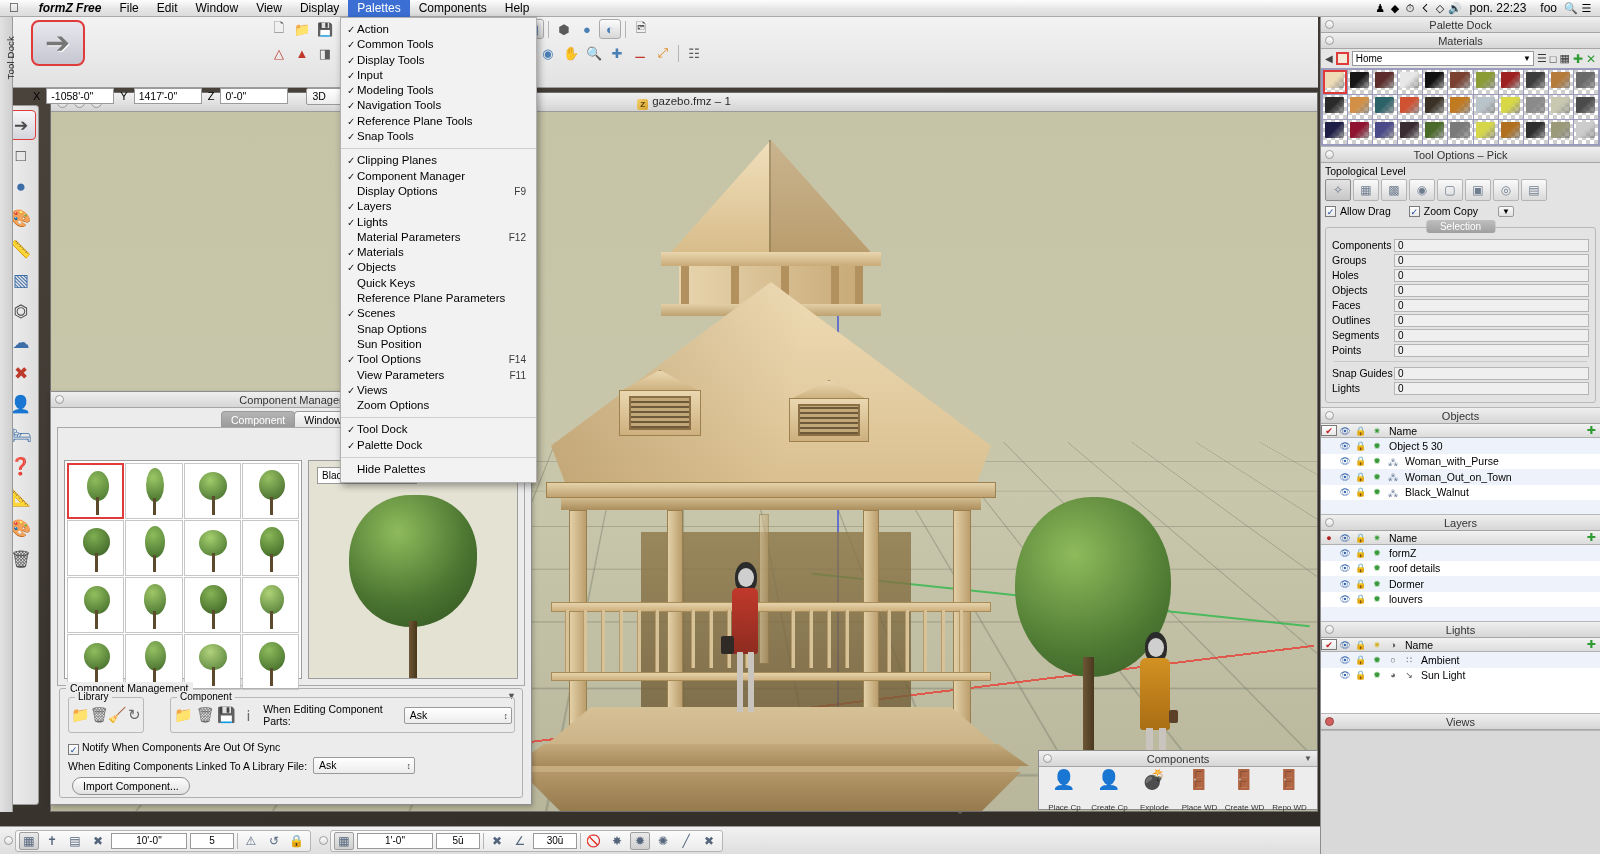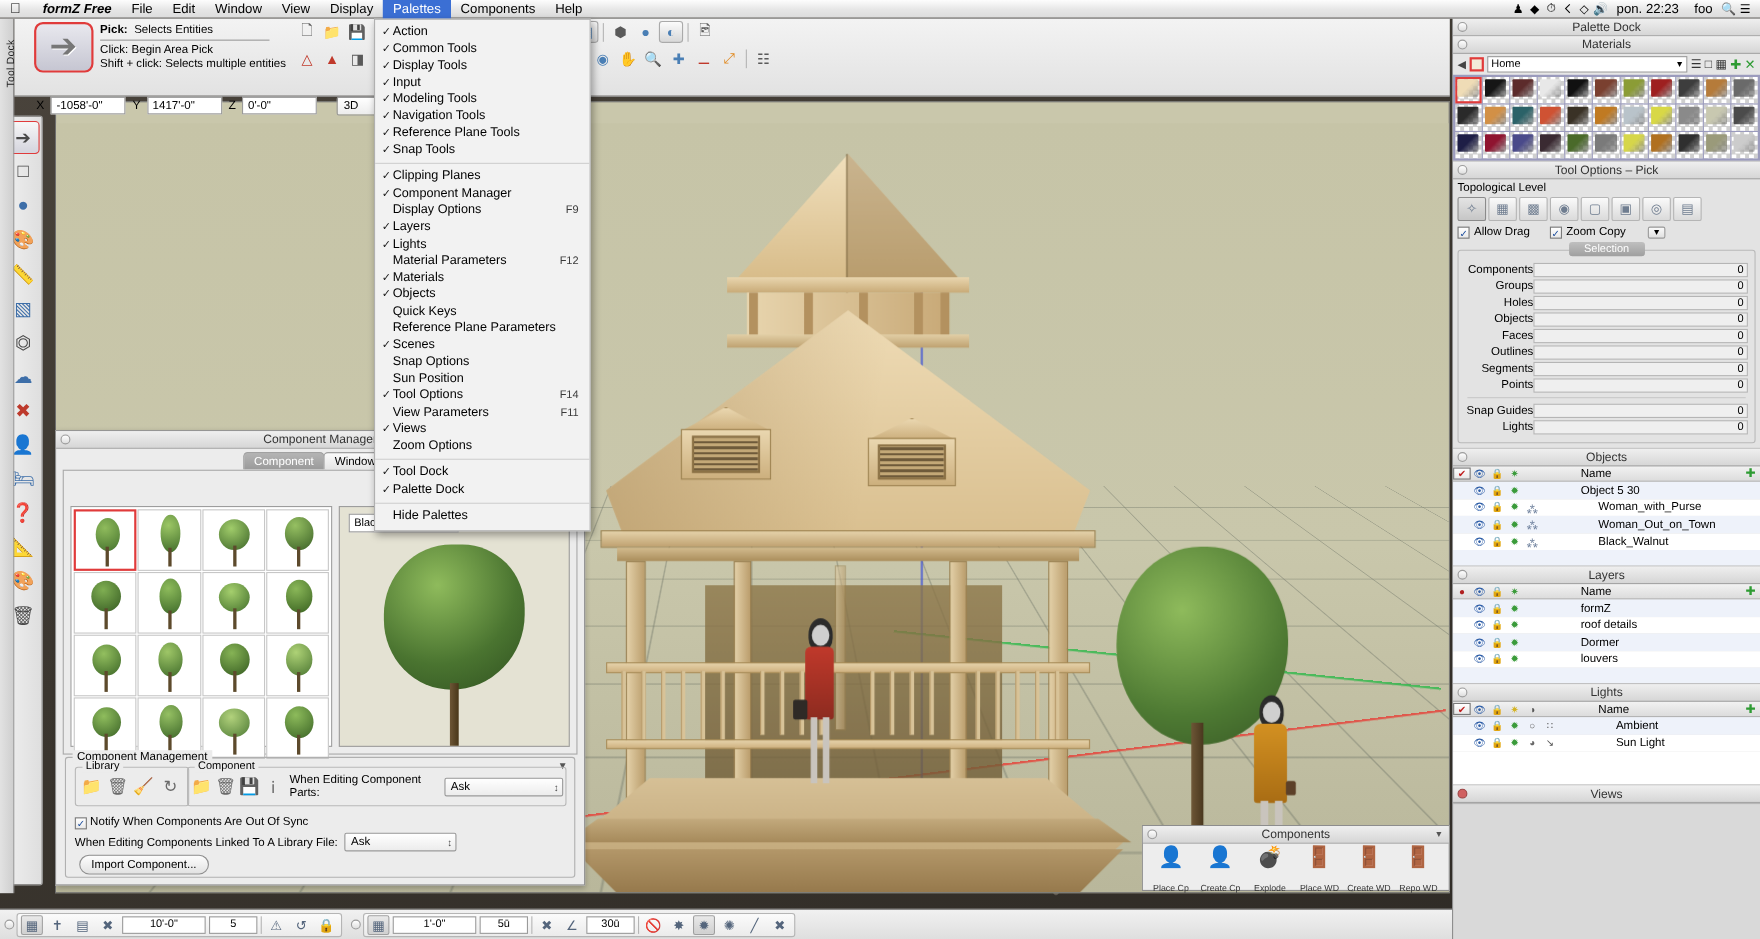--- a/index.html
+++ b/index.html
@@ -253,40 +253,40 @@
       repeating-conic-gradient(#fff 0 25%, #cfcfcf 0 50%) 0 0/8px 8px; }
   .sw i { position: absolute; left: 2px; top: 2px; right: 3px; bottom: 6px; display: block;
       border-radius: 1px; }
   .sw.sel { outline: 2px solid #e03b3b; outline-offset: -2px; z-index: 2; }
 
   .toolopt { padding: 2px 4px 4px 4px; background: #e3e3e3; }
   .topo { display: flex; gap: 2px; padding: 2px 0; }
   .topoicon { width: 26px; height: 22px; border: 1px solid #b5b5b5; background: linear-gradient(#fafafa,#dadada);
      border-radius: 2px; display: flex; align-items: center; justify-content: center; font-size: 12px; color: #6f7d90; }
   .topoicon.sel { background: linear-gradient(#e4e4e4,#c6c6c6); border-color: #8b8b8b; }
-  .selbox { border: 1px solid #b9b9b9; border-radius: 3px; margin-top: 10px; padding: 10px 6px 6px 6px; position: relative; text-align: right; }
+  .selbox { border: 1px solid #b9b9b9; border-radius: 3px; margin-top: 10px; padding: 10px 6px 6px 6px; position: relative; }
   .selbox .cap { position: absolute; top: -8px; left: 50%; transform: translateX(-50%);
      background: linear-gradient(#bfbfbf,#9f9f9f); color: #fff; font-size: 10px; padding: 1px 14px; border-radius: 3px; }
   .fieldrow { display: flex; align-items: center; height: 14px; margin-bottom: 1px; }
   .fieldrow label { width: 62px; font-size: 10.5px; }
   .fieldrow .val { flex: 1; height: 13px; background: #efefef; border: 1px solid #b5b5b5;
      font-size: 10px; padding: 0 3px; line-height: 11px; }
 
   .listhdr { display: flex; align-items: center; height: 14px; background: linear-gradient(#f2f2f2,#dcdcdc);
      border-bottom: 1px solid #b0b0b0; font-size: 10.5px; }
   .listrow { display: flex; align-items: center; height: 15.5px; font-size: 10.5px; }
   .listrow:nth-child(odd) { background: #eef2fa; }
   .listrow:nth-child(even) { background: #fff; }
   .ic { width: 16px; text-align: center; font-size: 9px; }
   .ic.eye { color: #2f5fa8; }
   .ic.lock { color: #b08a28; }
   .ic.star { color: #3a9b3a; }
   .ic.chk { color: #c02020; }
   .ic.reddot { color: #b02020; }
-  .nm { padding-left: 4px; margin-left: 48px; }
+  .nm { padding-left: 4px; }
   .plus { margin-left: auto; margin-right: 4px; color: #2e9b33; font-size: 11px; }
 
   
   .compspal { position: absolute; left: 1038px; top: 750px; width: 280px; height: 60px;
     background: #ededed; border: 1px solid #8d8d8d; z-index: 55; }
   .compsrow { display: flex; padding: 2px 3px; }
   .compbtn { width: 45px; text-align: center; }
   .compbtn .gi { font-size: 19px; line-height: 22px; color: #5d7fa5; }
   .compbtn .lb { font-size: 8px; color: #333; margin-top: 12px; }
 
@@ -337,29 +337,20 @@
 </div>
 
 <div class="tooldock-strip">
   <span>Tool Dock</span>
 </div>
 
 <div class="topband">
   <div class="pickbox">
     <div class="arrowcursor">➔</div>
   </div>
-  <div class="picktext">
-    <div>
-      <b>Pick:</b>
-      &nbsp;<span>Selects Entities</span>
-    </div>
-    <div class="pickrule"></div>
-    <div>Click: Begin Area Pick</div>
-    <div>Shift + click: Selects multiple entities</div>
-  </div>
 
   <div class="coordrow">
     <span class="cl">X</span>
     <div class="cf">-1058'-0"</div>
     <span class="cl">Y</span>
     <div class="cf">1417'-0"</div>
     <span class="cl">Z</span>
     <div class="cf">0'-0"</div>
     <div class="popup" style="width:86px;margin-left:14px">3D</div>
   </div>
@@ -424,20 +415,28 @@
   <div class="tp r">✖</div>
   <div class="tp o">👤</div>
   <div class="tp b">🛏</div>
   <div class="tp o">❓</div>
   <div class="tp r">📐</div>
   <div class="tp r">🎨</div>
   <div class="tp k">🗑</div>
 </div>
 
 <div class="modelwin">
+  <div class="winbar">
+    <div class="wbtn"></div>
+    <div class="wbtn"></div>
+    <div class="wbtn"></div>
+    <div class="wintitle">
+      <span class="winicon">Z</span><span>gazebo.fmz – 1</span>
+    </div>
+  </div>
   <div class="viewport">
     <div class="grid"></div>
     <div class="axis-red"></div>
     <div class="axis-green"></div>
     <div class="axis-blue"></div>
 
     <div class="gz">
 
       <div class="poly cupola-roof"></div>
       <div class="poly cupola-roof-sh"></div>
@@ -609,21 +608,21 @@
       <div class="prevtop">Black_Wal</div>
       <div style="position:absolute;left:50%;top:34px;transform:translateX(-50%);width:128px;height:132px;border-radius:50% 46% 54% 50%;background:radial-gradient(circle at 38% 28%,#8fbb5c,#4a7430 58%,#2f5020)"></div>
       <div style="position:absolute;left:50%;top:160px;transform:translateX(-50%);width:8px;height:80px;background:linear-gradient(90deg,#6d5636,#493719)"></div>
     </div>
   </div>
 
   <div class="cmpmgmt">
     <span class="legend">Component Management</span>
     <span style="position:absolute;right:6px;top:2px;font-size:9px;color:#555">▼</span>
 
-    <div class="grp" style="left:8px;top:8px;width:104px">
+    <div class="grp" style="left:8px;top:8px;width:76px">
       <span class="glbl">Library</span>
       <div style="display:flex;padding:5px 2px">
         <span class="gico">📁</span>
         <span class="gico">🗑</span>
         <span class="gico">🧹</span>
         <span class="gico">↻</span>
       </div>
     </div>
 
     <div class="grp" style="left:110px;top:8px;width:345px">

